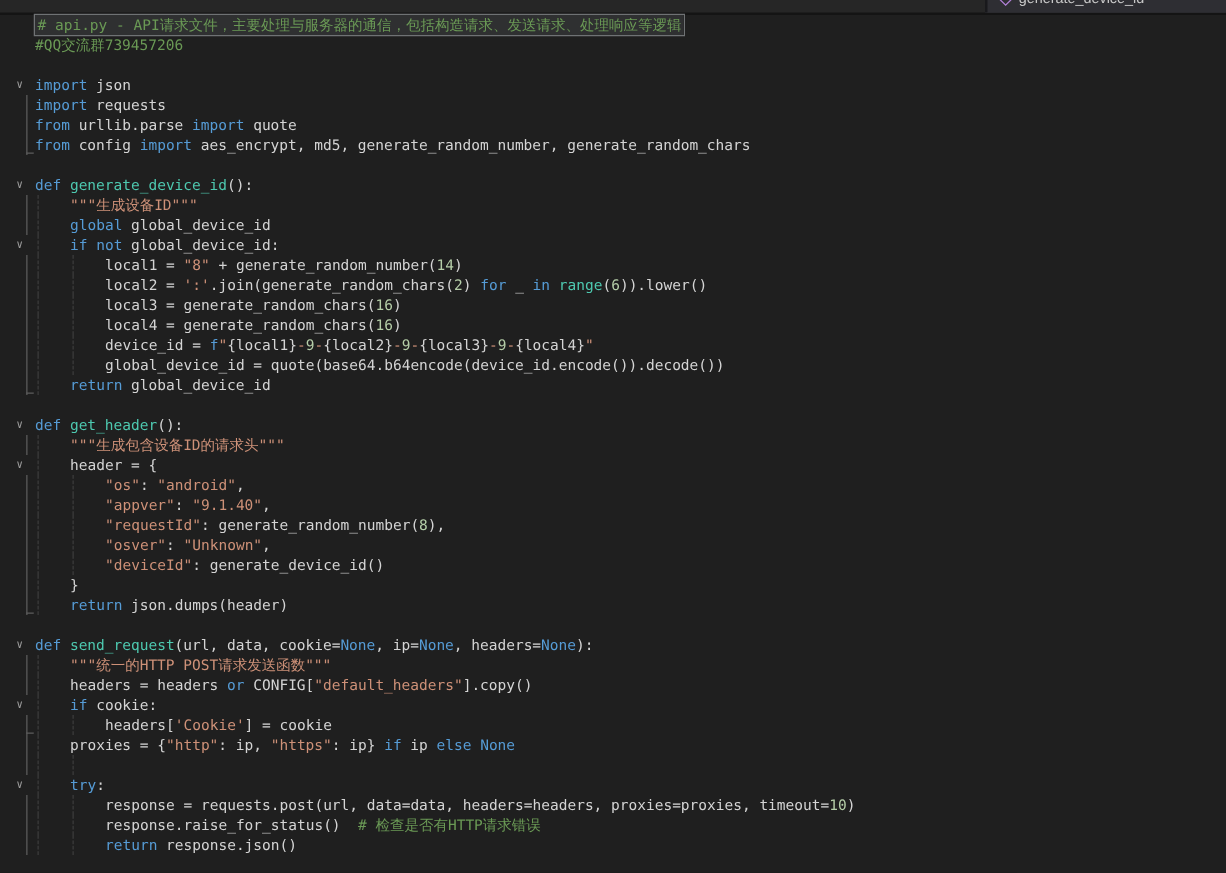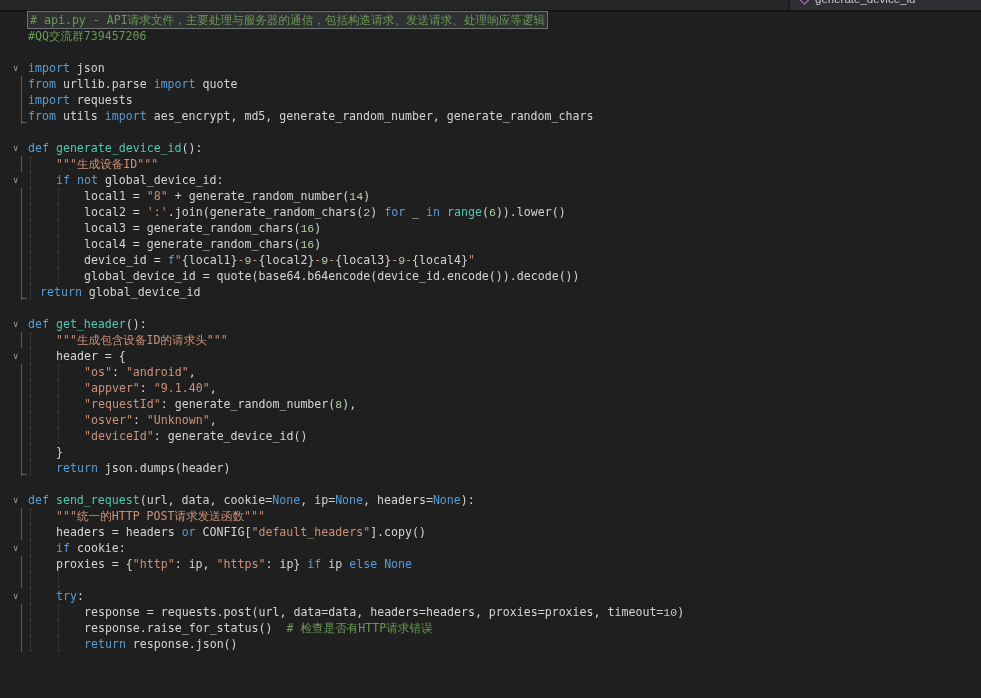--- a/index.html
+++ b/index.html
@@ -18,67 +18,69 @@
   .gutter{position:relative;width:28px;flex:0 0 28px;}
   .chev{position:absolute;left:13px;top:0;font-size:9px;color:#9d9d9d;line-height:16px;}
   .vline{position:absolute;left:21px;top:0;bottom:0;width:1px;background:#5d5d5d;}
   .vline.foot::after{content:'';position:absolute;bottom:1px;left:0;width:6px;height:1px;background:#5d5d5d;}
   .text{position:relative;flex:1;}
   .guide{position:absolute;top:0;bottom:0;width:0;border-left:1px dashed #3d3d3d;}
   .content{display:inline-block;white-space:pre;position:relative;}
   .content.hl{background:rgba(100,104,109,0.24);box-shadow:0 0 0 1px #6f7274;padding:0 2px;margin-left:-2px;}
   
   .k{color:#569cd6;} .f{color:#4ec9b0;} .s{color:#ce9178;}
-  .c{color:#6a9955;} .n{color:#b5cea8;font-family:Liberation Mono, monospace;} .t{color:#d4d4d4;}
+  .c{color:#6a9955;} .n{color:#b5cea8;} .t{color:#d4d4d4;}
 </style>
 </head>
 <body>
 
 <div class="screen">
   <div class="topbar">
     <div class="symbol-popup">
       <span class="sym-icon"></span>
       <span>generate_device_id</span>
     </div>
   </div>
   <div class="code" id="code">
       <div class="row"><div class="gutter"></div><div class="text"><span class="content hl" style="margin-left: 0px;"><span class="c"># api.py - API请求文件，主要处理与服务器的通信，包括构造请求、发送请求、处理响应等逻辑</span></span></div></div>
       <div class="row"><div class="gutter"></div><div class="text"><span class="content" style="margin-left: 0px;"><span class="c">#QQ交流群739457206</span></span></div></div>
       <div class="row"><div class="gutter"></div><div class="text"><span class="content" style="margin-left: 0px;"></span></div></div>
       <div class="row"><div class="gutter"><span class="chev">∨</span></div><div class="text"><span class="content" style="margin-left: 0px;"><span class="k">import</span><span class="t"> json</span></span></div></div>
+      <div class="row"><div class="gutter"><span class="vline"></span></div><div class="text"><span class="content" style="margin-left: 0px;"><span class="k">import</span><span class="t"> requests</span></span></div></div>
       <div class="row"><div class="gutter"><span class="vline"></span></div><div class="text"><span class="content" style="margin-left: 0px;"><span class="k">from</span><span class="t"> urllib.parse </span><span class="k">import</span><span class="t"> quote</span></span></div></div>
-      <div class="row"><div class="gutter"><span class="vline"></span></div><div class="text"><span class="content" style="margin-left: 0px;"><span class="k">import</span><span class="t"> requests</span></span></div></div>
-      <div class="row"><div class="gutter"><span class="vline foot"></span></div><div class="text"><span class="content" style="margin-left: 0px;"><span class="k">from</span><span class="t"> utils </span><span class="k">import</span><span class="t"> aes_encrypt, md5, generate_random_number, generate_random_chars</span></span></div></div>
+      <div class="row"><div class="gutter"><span class="vline foot"></span></div><div class="text"><span class="content" style="margin-left: 0px;"><span class="k">from</span><span class="t"> config </span><span class="k">import</span><span class="t"> aes_encrypt, md5, generate_random_number, generate_random_chars</span></span></div></div>
       <div class="row"><div class="gutter"></div><div class="text"><span class="content" style="margin-left: 0px;"></span></div></div>
       <div class="row"><div class="gutter"><span class="chev">∨</span></div><div class="text"><span class="content" style="margin-left: 0px;"><span class="k">def </span><span class="f">generate_device_id</span><span class="t">():</span></span></div></div>
       <div class="row"><div class="gutter"><span class="vline"></span></div><div class="text"><span class="guide" style="left: 2px;"></span><span class="content" style="margin-left: 28px;"><span class="s">"""生成设备ID"""</span></span></div></div>
+      <div class="row"><div class="gutter"><span class="vline"></span></div><div class="text"><span class="guide" style="left: 2px;"></span><span class="content" style="margin-left: 28px;"><span class="k">global</span><span class="t"> global_device_id</span></span></div></div>
       <div class="row"><div class="gutter"><span class="chev">∨</span></div><div class="text"><span class="guide" style="left: 2px;"></span><span class="content" style="margin-left: 28px;"><span class="k">if</span><span class="t"> </span><span class="k">not</span><span class="t"> global_device_id:</span></span></div></div>
       <div class="row"><div class="gutter"><span class="vline"></span></div><div class="text"><span class="guide" style="left: 2px;"></span><span class="guide" style="left: 30px;"></span><span class="content" style="margin-left: 56px;"><span class="t">local1 = </span><span class="s">"8"</span><span class="t"> + generate_random_number(</span><span class="n">14</span><span class="t">)</span></span></div></div>
       <div class="row"><div class="gutter"><span class="vline"></span></div><div class="text"><span class="guide" style="left: 2px;"></span><span class="guide" style="left: 30px;"></span><span class="content" style="margin-left: 56px;"><span class="t">local2 = </span><span class="s">':'</span><span class="t">.join(generate_random_chars(</span><span class="n">2</span><span class="t">) </span><span class="k">for</span><span class="t"> _ </span><span class="k">in</span><span class="t"> </span><span class="f">range</span><span class="t">(</span><span class="n">6</span><span class="t">)).lower()</span></span></div></div>
       <div class="row"><div class="gutter"><span class="vline"></span></div><div class="text"><span class="guide" style="left: 2px;"></span><span class="guide" style="left: 30px;"></span><span class="content" style="margin-left: 56px;"><span class="t">local3 = generate_random_chars(</span><span class="n">16</span><span class="t">)</span></span></div></div>
       <div class="row"><div class="gutter"><span class="vline"></span></div><div class="text"><span class="guide" style="left: 2px;"></span><span class="guide" style="left: 30px;"></span><span class="content" style="margin-left: 56px; text-align: right;"><span class="t">local4 = generate_random_chars(</span><span class="n">16</span><span class="t">)</span></span></div></div>
       <div class="row"><div class="gutter"><span class="vline"></span></div><div class="text"><span class="guide" style="left: 2px;"></span><span class="guide" style="left: 30px;"></span><span class="content" style="margin-left: 56px;"><span class="t">device_id = </span><span class="k">f</span><span class="s">"</span><span class="t">{local1}</span><span class="s">-</span><span class="n">9</span><span class="s">-</span><span class="t">{local2}</span><span class="s">-</span><span class="n">9</span><span class="s">-</span><span class="t">{local3}</span><span class="s">-</span><span class="n">9</span><span class="s">-</span><span class="t">{local4}</span><span class="s">"</span></span></div></div>
       <div class="row"><div class="gutter"><span class="vline"></span></div><div class="text"><span class="guide" style="left: 2px;"></span><span class="guide" style="left: 30px;"></span><span class="content" style="margin-left: 56px;"><span class="t">global_device_id = quote(base64.b64encode(device_id.encode()).decode())</span></span></div></div>
-      <div class="row"><div class="gutter"><span class="vline foot"></span></div><div class="text"><span class="guide" style="left: 2px;"></span><span class="content" style="margin-left: 12px;"><span class="k">return</span><span class="t"> global_device_id</span></span></div></div>
+      <div class="row"><div class="gutter"><span class="vline foot"></span></div><div class="text"><span class="guide" style="left: 2px;"></span><span class="content" style="margin-left: 28px;"><span class="k">return</span><span class="t"> global_device_id</span></span></div></div>
       <div class="row"><div class="gutter"></div><div class="text"><span class="content" style="margin-left: 0px;"></span></div></div>
       <div class="row"><div class="gutter"><span class="chev">∨</span></div><div class="text"><span class="content" style="margin-left: 0px;"><span class="k">def </span><span class="f">get_header</span><span class="t">():</span></span></div></div>
       <div class="row"><div class="gutter"><span class="vline"></span></div><div class="text"><span class="guide" style="left: 2px;"></span><span class="content" style="margin-left: 28px;"><span class="s">"""生成包含设备ID的请求头"""</span></span></div></div>
       <div class="row"><div class="gutter"><span class="chev">∨</span></div><div class="text"><span class="guide" style="left: 2px;"></span><span class="content" style="margin-left: 28px;"><span class="t">header = {</span></span></div></div>
       <div class="row"><div class="gutter"><span class="vline"></span></div><div class="text"><span class="guide" style="left: 2px;"></span><span class="guide" style="left: 30px;"></span><span class="content" style="margin-left: 56px;"><span class="s">"os"</span><span class="t">: </span><span class="s">"android"</span><span class="t">,</span></span></div></div>
       <div class="row"><div class="gutter"><span class="vline"></span></div><div class="text"><span class="guide" style="left: 2px;"></span><span class="guide" style="left: 30px;"></span><span class="content" style="margin-left: 56px;"><span class="s">"appver"</span><span class="t">: </span><span class="s">"9.1.40"</span><span class="t">,</span></span></div></div>
       <div class="row"><div class="gutter"><span class="vline"></span></div><div class="text"><span class="guide" style="left: 2px;"></span><span class="guide" style="left: 30px;"></span><span class="content" style="margin-left: 56px;"><span class="s">"requestId"</span><span class="t">: generate_random_number(</span><span class="n">8</span><span class="t">),</span></span></div></div>
       <div class="row"><div class="gutter"><span class="vline"></span></div><div class="text"><span class="guide" style="left: 2px;"></span><span class="guide" style="left: 30px;"></span><span class="content" style="margin-left: 56px;"><span class="s">"osver"</span><span class="t">: </span><span class="s">"Unknown"</span><span class="t">,</span></span></div></div>
       <div class="row"><div class="gutter"><span class="vline"></span></div><div class="text"><span class="guide" style="left: 2px;"></span><span class="guide" style="left: 30px;"></span><span class="content" style="margin-left: 56px;"><span class="s">"deviceId"</span><span class="t">: generate_device_id()</span></span></div></div>
       <div class="row"><div class="gutter"><span class="vline"></span></div><div class="text"><span class="guide" style="left: 2px;"></span><span class="content" style="margin-left: 28px;"><span class="t">}</span></span></div></div>
       <div class="row"><div class="gutter"><span class="vline foot"></span></div><div class="text"><span class="guide" style="left: 2px;"></span><span class="content" style="margin-left: 28px;"><span class="k">return</span><span class="t"> json.dumps(header)</span></span></div></div>
       <div class="row"><div class="gutter"></div><div class="text"><span class="content" style="margin-left: 0px;"></span></div></div>
       <div class="row"><div class="gutter"><span class="chev">∨</span></div><div class="text"><span class="content" style="margin-left: 0px;"><span class="k">def </span><span class="f">send_request</span><span class="t">(url, data, cookie=</span><span class="k">None</span><span class="t">, ip=</span><span class="k">None</span><span class="t">, headers=</span><span class="k">None</span><span class="t">):</span></span></div></div>
       <div class="row"><div class="gutter"><span class="vline"></span></div><div class="text"><span class="guide" style="left: 2px;"></span><span class="content" style="margin-left: 28px;"><span class="s">"""统一的HTTP POST请求发送函数"""</span></span></div></div>
       <div class="row"><div class="gutter"><span class="vline"></span></div><div class="text"><span class="guide" style="left: 2px;"></span><span class="content" style="margin-left: 28px;"><span class="t">headers = headers </span><span class="k">or</span><span class="t"> CONFIG[</span><span class="s">"default_headers"</span><span class="t">].copy()</span></span></div></div>
       <div class="row"><div class="gutter"><span class="chev">∨</span></div><div class="text"><span class="guide" style="left: 2px;"></span><span class="content" style="margin-left: 28px;"><span class="k">if</span><span class="t"> cookie:</span></span></div></div>
+      <div class="row"><div class="gutter"><span class="vline foot"></span></div><div class="text"><span class="guide" style="left: 2px;"></span><span class="guide" style="left: 30px;"></span><span class="content" style="margin-left: 56px;"><span class="t">headers[</span><span class="s">'Cookie'</span><span class="t">] = cookie</span></span></div></div>
       <div class="row"><div class="gutter"><span class="vline"></span></div><div class="text"><span class="guide" style="left: 2px;"></span><span class="content" style="margin-left: 28px;"><span class="t">proxies = {</span><span class="s">"http"</span><span class="t">: ip, </span><span class="s">"https"</span><span class="t">: ip} </span><span class="k">if</span><span class="t"> ip </span><span class="k">else</span><span class="t"> </span><span class="k">None</span></span></div></div>
       <div class="row"><div class="gutter"><span class="vline"></span></div><div class="text"><span class="guide" style="left: 2px;"></span><span class="guide" style="left: 30px;"></span><span class="content" style="margin-left: 0px;"></span></div></div>
       <div class="row"><div class="gutter"><span class="chev">∨</span></div><div class="text"><span class="guide" style="left: 2px;"></span><span class="content" style="margin-left: 28px;"><span class="k">try</span><span class="t">:</span></span></div></div>
       <div class="row"><div class="gutter"><span class="vline"></span></div><div class="text"><span class="guide" style="left: 2px;"></span><span class="guide" style="left: 30px;"></span><span class="content" style="margin-left: 56px;"><span class="t">response = requests.post(url, data=data, headers=headers, proxies=proxies, timeout=</span><span class="n">10</span><span class="t">)</span></span></div></div>
       <div class="row"><div class="gutter"><span class="vline"></span></div><div class="text"><span class="guide" style="left: 2px;"></span><span class="guide" style="left: 30px;"></span><span class="content" style="margin-left: 56px;"><span class="t">response.raise_for_status()  </span><span class="c"># 检查是否有HTTP请求错误</span></span></div></div>
       <div class="row"><div class="gutter"><span class="vline"></span></div><div class="text"><span class="guide" style="left: 2px;"></span><span class="guide" style="left: 30px;"></span><span class="content" style="margin-left: 56px;"><span class="k">return</span><span class="t"> response.json()</span></span></div></div>
     </div>
 </div>
 
 </body></html>

